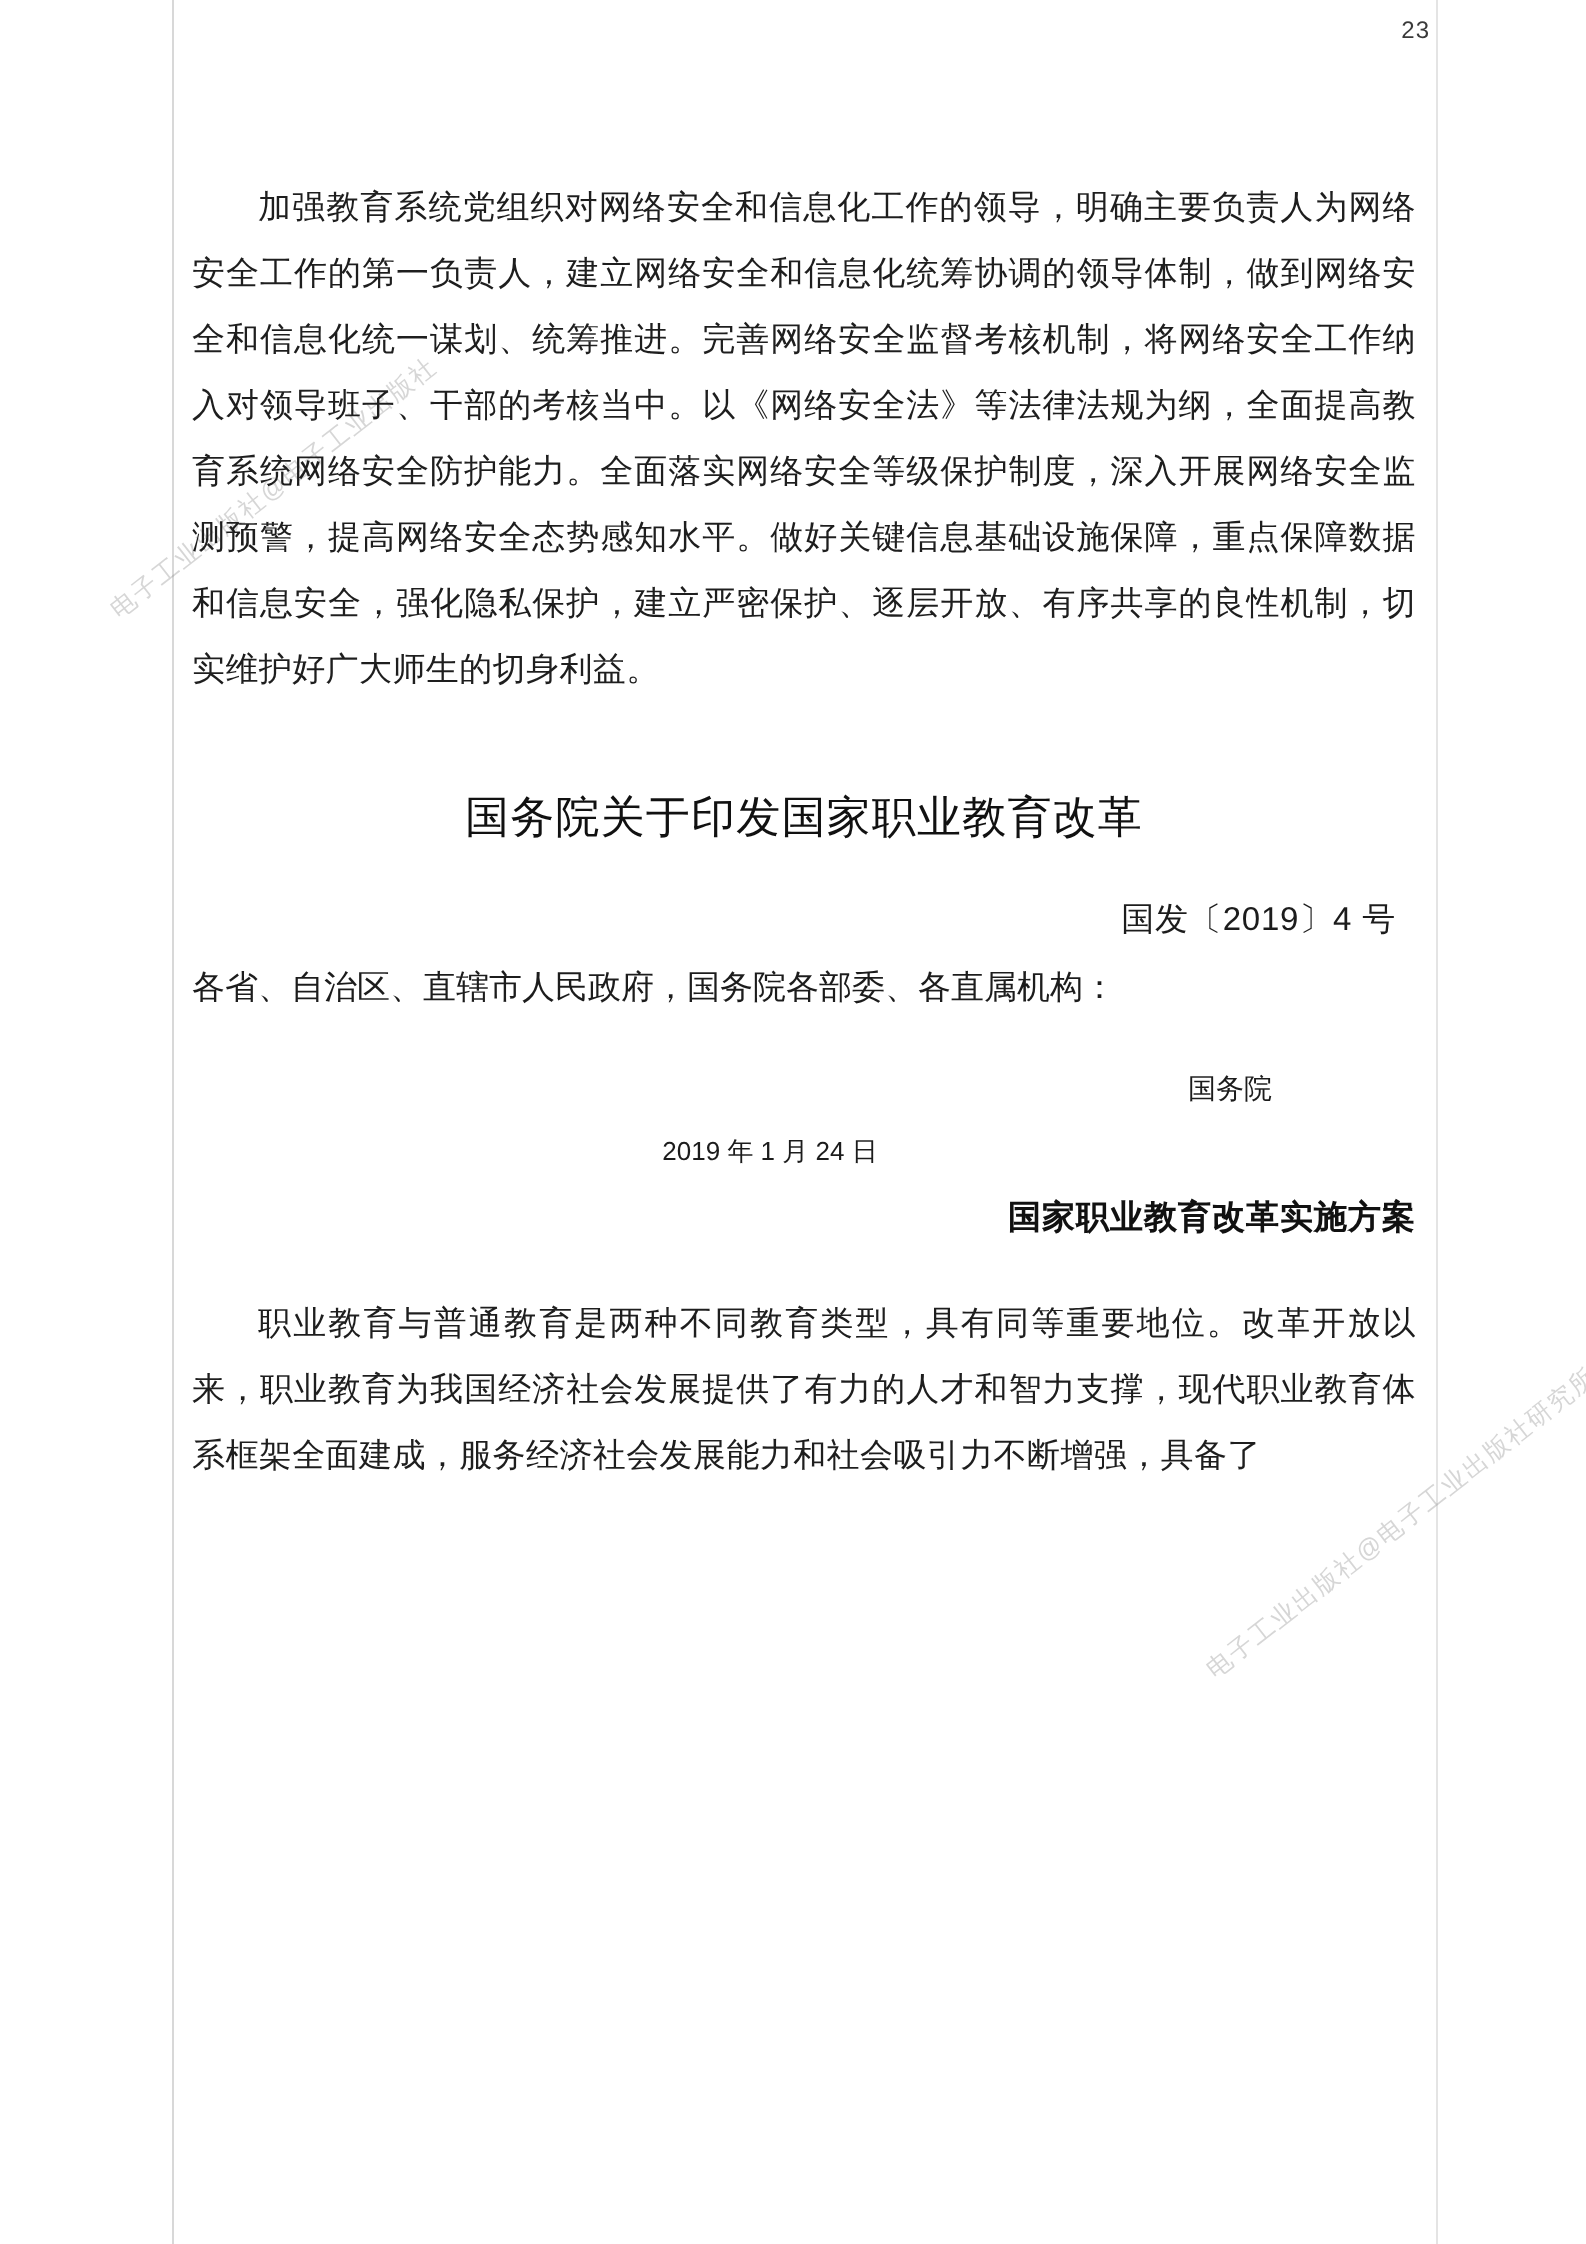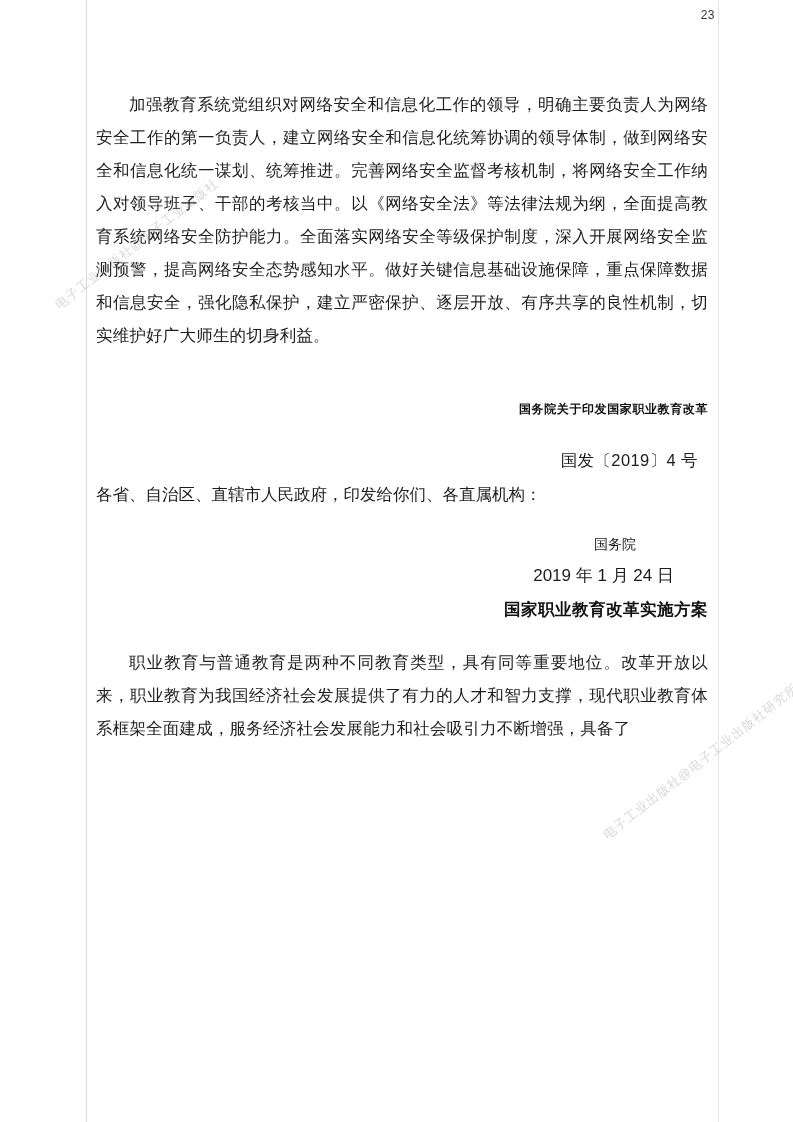--- a/index.html
+++ b/index.html
@@ -70,23 +70,23 @@
 
   .indent2 {
     text-indent: 2em;
   }
 
   .gap-sm { height: 2px; }
   .gap-md { height: 18px; }
   .gap-lg { height: 40px; }
 
   .doc-title {
-    text-align: right;
-    font-size: 12px;
-    font-weight: bold;
+    text-align: center;
+    font-size: 22px;
+    font-weight: normal;
     line-height: 34px;
     letter-spacing: 0.6px;
     color: #111;
   }
 
   .doc-number {
     text-align: right;
     font-size: 16.5px;
     line-height: 32px;
     padding-right: 10px;
@@ -98,22 +98,22 @@
     line-height: 32px;
   }
 
   .signer {
     text-align: right;
     font-size: 14px;
     line-height: 32px;
     padding-right: 72px;
   }
   .signdate {
-    text-align: right;
-    font-size: 17px;
+    text-align: center;
+    font-size: 13px;
     line-height: 32px;
     padding-right: 34px;
   }
 
   .note {
     font-size: 16.5px;
     line-height: 32px;
     text-indent: 2em;
   }
 
@@ -162,21 +162,21 @@
     <div class="gap-lg"></div>
 
     <div class="doc-title">国务院关于印发国家职业教育改革</div>
 
     <div class="gap-md"></div>
 
     <div class="doc-number">国发〔2019〕4 号</div>
 
     <div class="gap-sm"></div>
 
-    <div class="addressee">各省、自治区、直辖市人民政府，印发给你们、各直属机构：</div>
+    <div class="addressee">各省、自治区、直辖市人民政府，国务院各部委、各直属机构：</div>
 
     <div class="gap-md"></div>
 
 
     <div class="signer">国务院</div>
     <div class="signdate">2019 年 1 月 24 日</div>
 
 
     <div class="sub-title">国家职业教育改革实施方案</div>
 

